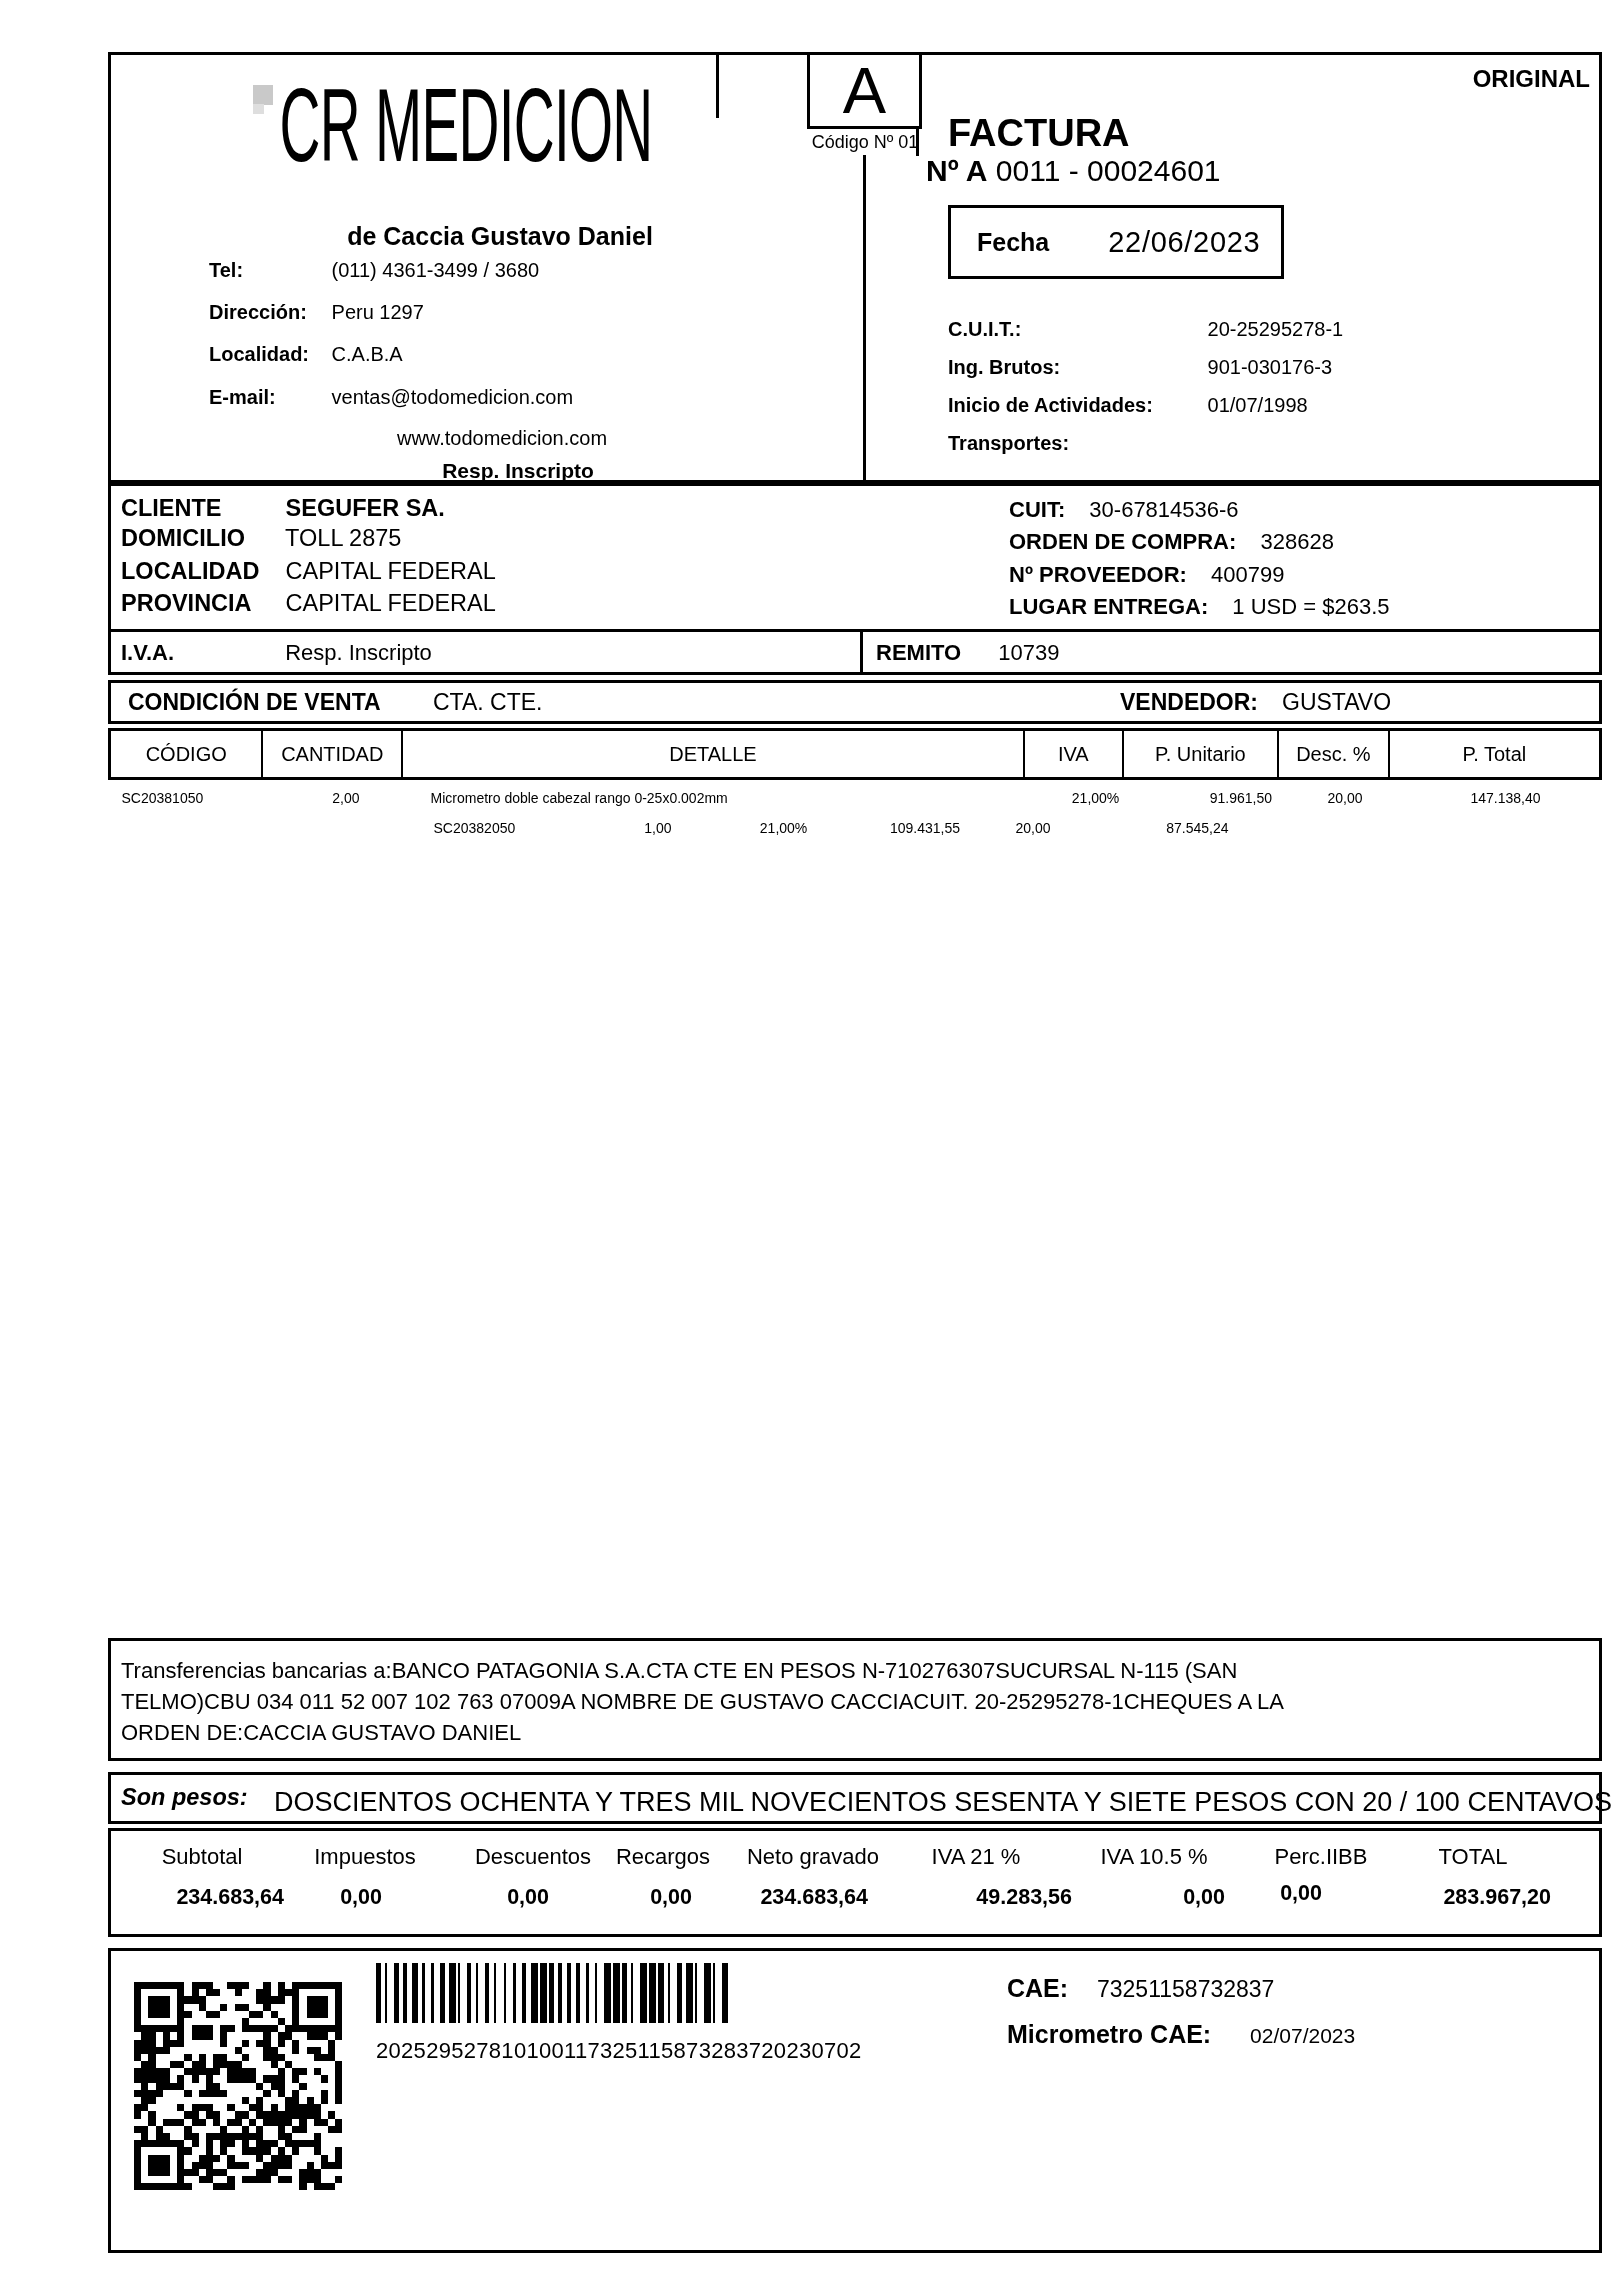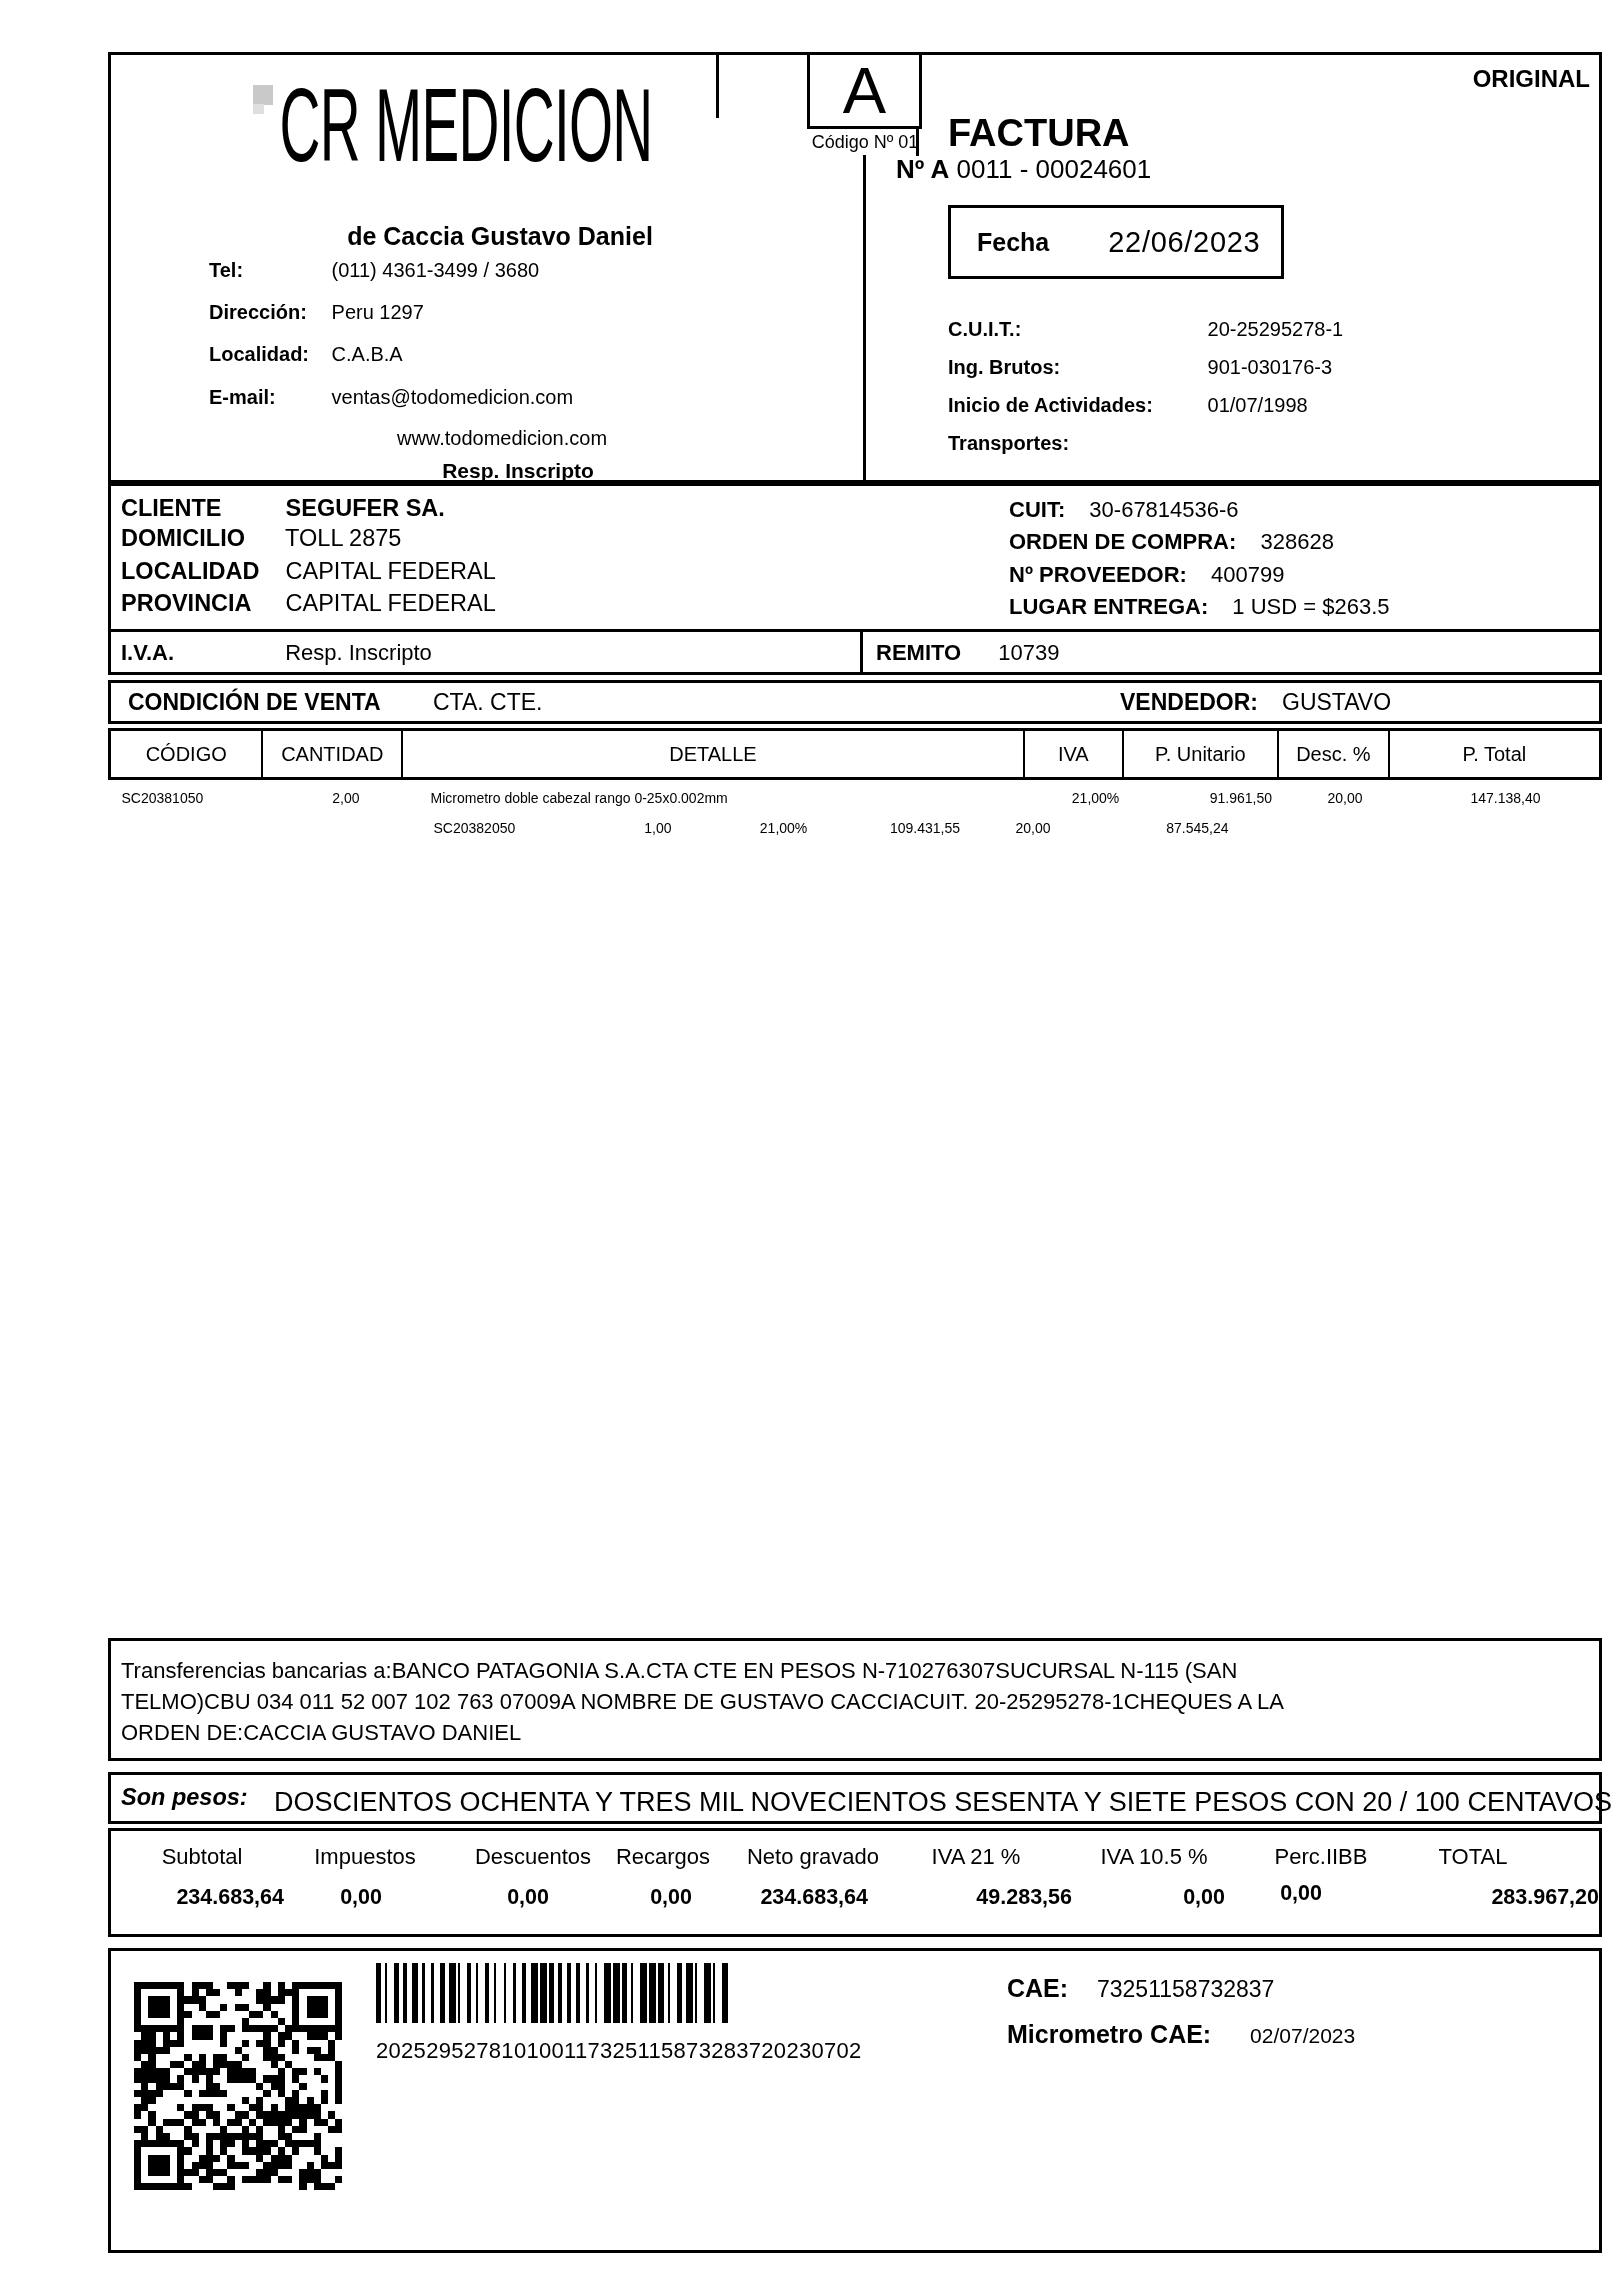--- a/index.html
+++ b/index.html
@@ -18,21 +18,21 @@
   .owner{position:absolute;left:500px;top:222px;transform:translateX(-50%);
          font-size:25px;font-weight:bold;white-space:nowrap;}
   .crow{position:absolute;left:209px;font-size:20px;white-space:nowrap;}
   .crow .lbl{font-weight:bold;display:inline-block;width:117px;}
   .letterbox{position:absolute;left:807px;top:52px;width:115px;height:77px;
              border:3.9px solid #000;box-sizing:border-box;background:#fff;
              display:flex;align-items:center;justify-content:center;font-size:65px;}
   .codigo{position:absolute;left:865px;top:132px;transform:translateX(-50%);font-size:18px;white-space:nowrap;}
   .original{position:absolute;right:26px;top:65px;font-size:24px;font-weight:bold;}
   .doctype{position:absolute;left:948px;top:112px;font-size:38px;font-weight:bold;}
-  .numline{position:absolute;left:896px;top:154px;font-size:26px;white-space:nowrap;}
+  .numline{position:absolute;left:926px;top:154px;font-size:30px;white-space:nowrap;}
   .fechabox{position:absolute;left:948px;top:205px;width:336px;height:74px;
             border:3.3px solid #000;box-sizing:border-box;display:flex;align-items:center;}
   .fechabox .fl{font-size:25px;font-weight:bold;margin-left:26px;}
   .fechabox .fv{font-size:29px;margin-left:59px;letter-spacing:0.7px;}
   .frow{position:absolute;left:948px;font-size:20px;white-space:nowrap;}
   .frow .lbl{font-weight:bold;display:inline-block;width:254px;}
 
   
   .clrow{position:absolute;left:121px;font-size:23.5px;white-space:nowrap;}
   .clrow .lbl{font-weight:bold;display:inline-block;width:158px;}
@@ -243,21 +243,21 @@
   <div class="tot-lbl" style="left:1321px;">Perc.IIBB</div>
   <div class="tot-lbl" style="left:1473px;">TOTAL</div>
   <div class="tot-val" style="left:141px;">234.683,64</div>
   <div class="tot-val" style="left:239px;">0,00</div>
   <div class="tot-val" style="left:406px;">0,00</div>
   <div class="tot-val" style="left:549px;">0,00</div>
   <div class="tot-val" style="left:725px;">234.683,64</div>
   <div class="tot-val" style="left:929px;">49.283,56</div>
   <div class="tot-val" style="left:1082px;">0,00</div>
   <div class="tot-val" style="left:1179px;top:1881px;">0,00</div>
-  <div class="tot-val" style="left:1456px;">283.967,20</div>
+  <div class="tot-val" style="left:1408px;">283.967,20</div>
 
   <div class="box" style="left:108px;top:1948px;width:1494px;height:305px;"></div>
   <div id="qr">
       <div class="qb"></div>
       <div class="qb"></div>
       <div class="qb"></div>
       <div class="qb"></div>
       <div class="qb"></div>
       <div class="qb"></div>
       <div class="qb"></div>

